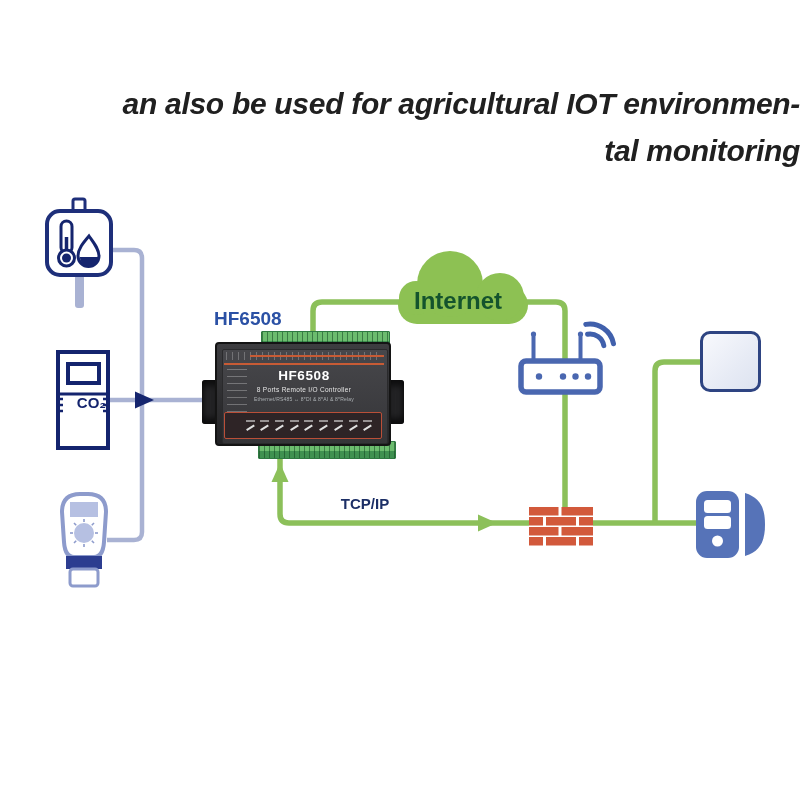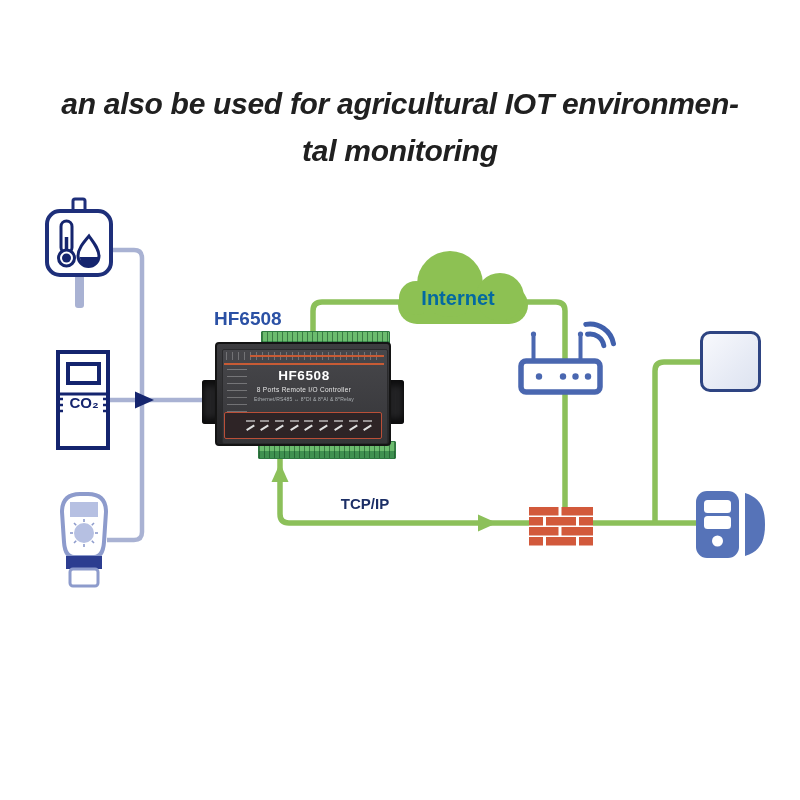--- a/index.html
+++ b/index.html
@@ -1,30 +1,30 @@
 <!DOCTYPE html>
 <html><head>
 <meta charset="utf-8">
 <style>
   html,body{margin:0;padding:0;background:#fff;}
   #page{position:relative;width:800px;height:800px;background:#ffffff;overflow:hidden;
         font-family:"Liberation Sans",sans-serif;}
   svg{position:absolute;left:0;top:0;}
 
   
-  .title{position:absolute;top:80px;left:0;width:800px;text-align:center;
+  .title{position:absolute;top:80px;left:0;width:800px;text-align:right;
          font-weight:bold;font-style:italic;font-size:30px;line-height:47px;
          color:#202020;letter-spacing:-0.3px;}
 
   
   .lbl{position:absolute;font-weight:bold;}
   #hf-label{left:214px;top:308px;width:120px;font-size:19px;color:#2b51a5;}
-  #internet-label{left:398px;top:287px;width:120px;text-align:center;font-size:20px;color:#0369a1;}
+  #internet-label{left:398px;top:287px;width:120px;text-align:center;font-size:24px;color:#14532d;}
   #tcpip-label{left:300px;top:495px;width:130px;text-align:center;font-size:15px;color:#1c2f66;}
-  #co2-label{left:62px;top:394px;width:44px;text-align:center;font-size:15px;color:#14246e;}
+  #co2-label{left:62px;top:394px;width:44px;text-align:right;font-size:15px;color:#14246e;}
 
   
   .ear{position:absolute;width:17px;height:44px;background:#232325;border-radius:3px;
        box-shadow:inset 0 6px 6px rgba(0,0,0,.6), inset 0 -6px 6px rgba(0,0,0,.6);}
   .term{position:absolute;height:16px;
         background:repeating-linear-gradient(90deg,rgba(20,70,35,.55) 0 1.3px,transparent 1.3px 5px),
                    linear-gradient(180deg,#6cbc6e 0 55%,#3f9150 55% 100%);
         border:1px solid #2e7a41;border-radius:1px;}
   #dev-body{position:absolute;left:215px;top:342px;width:176px;height:104px;
             background:linear-gradient(180deg,#3d3d40,#232325);

